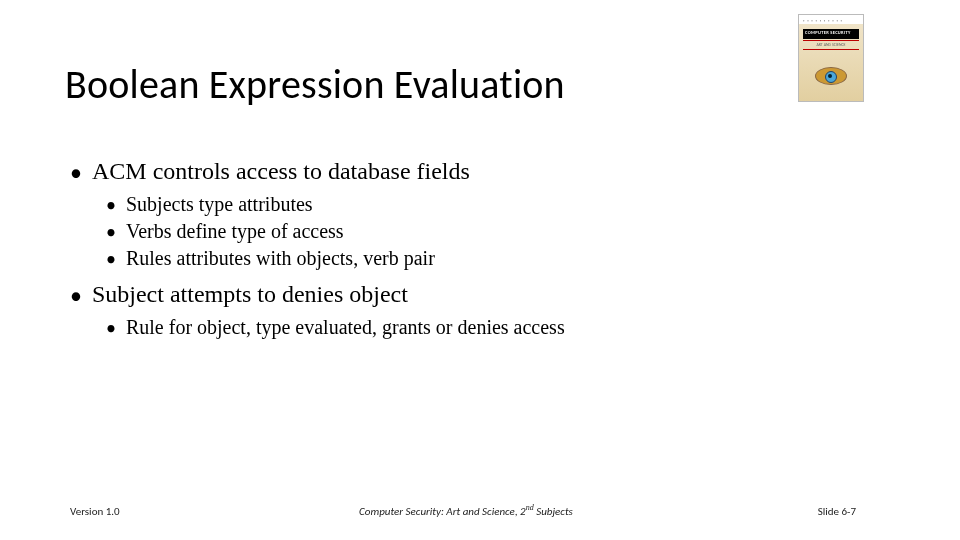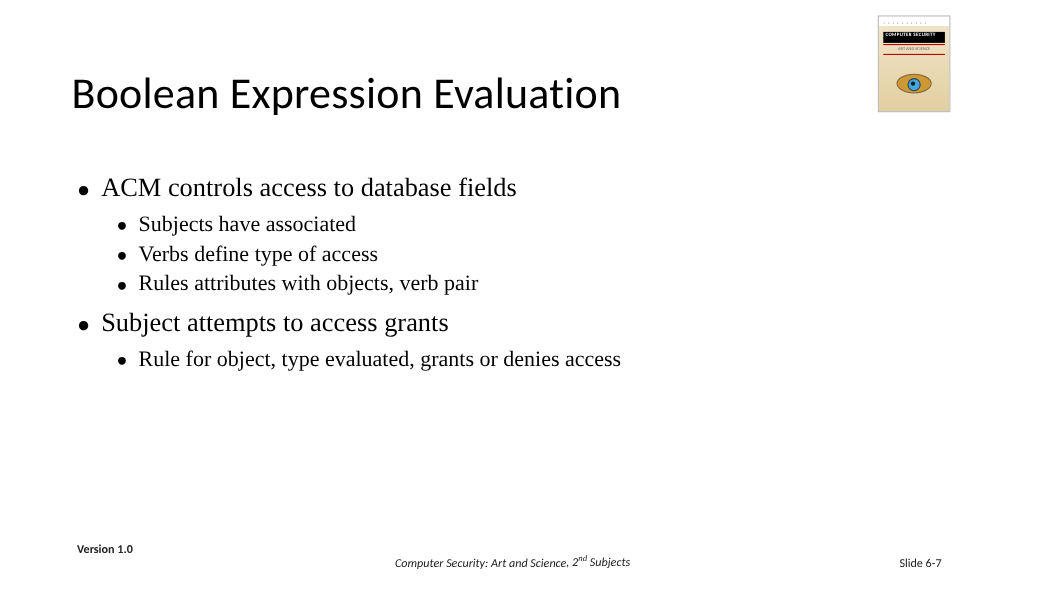--- a/index.html
+++ b/index.html
@@ -59,22 +59,21 @@
     bottom: 22px;
     left: 0;
     width: 100%;
     height: 20px;
     font-size: 11px;
     color: #222;
   }
   .footer-left {
     position: absolute;
     left: 70px;
-    bottom: 12px;
-    font-weight: bold;
+    bottom: 0;
   }
   .footer-center {
     position: absolute;
     left: 0;
     right: 0;
     text-align: center;
     bottom: 0;
     font-style: italic;
   }
   .footer-center .ed {
@@ -142,33 +141,33 @@
 
   <div class="title">Boolean Expression Evaluation</div>
 
   <div class="content">
     <div class="level1">
       <span class="bullet">•</span>
       <span class="text">ACM controls access to database fields</span>
     </div>
     <div class="level2">
       <span class="bullet">•</span>
-      <span class="text">Subjects have associated</span>
+      <span class="text">Subjects type attributes</span>
     </div>
     <div class="level2">
       <span class="bullet">•</span>
       <span class="text">Verbs define type of access</span>
     </div>
     <div class="level2">
       <span class="bullet">•</span>
       <span class="text">Rules attributes with objects, verb pair</span>
     </div>
     <div class="level1" style="margin-top:10px;">
       <span class="bullet">•</span>
-      <span class="text">Subject attempts to access grants</span>
+      <span class="text">Subject attempts to denies object</span>
     </div>
     <div class="level2">
       <span class="bullet">•</span>
       <span class="text">Rule for object, type evaluated, grants or denies access</span>
     </div>
   </div>
 
   <div class="footer">
     <div class="footer-left">Version 1.0</div>
     <div class="footer-center">

